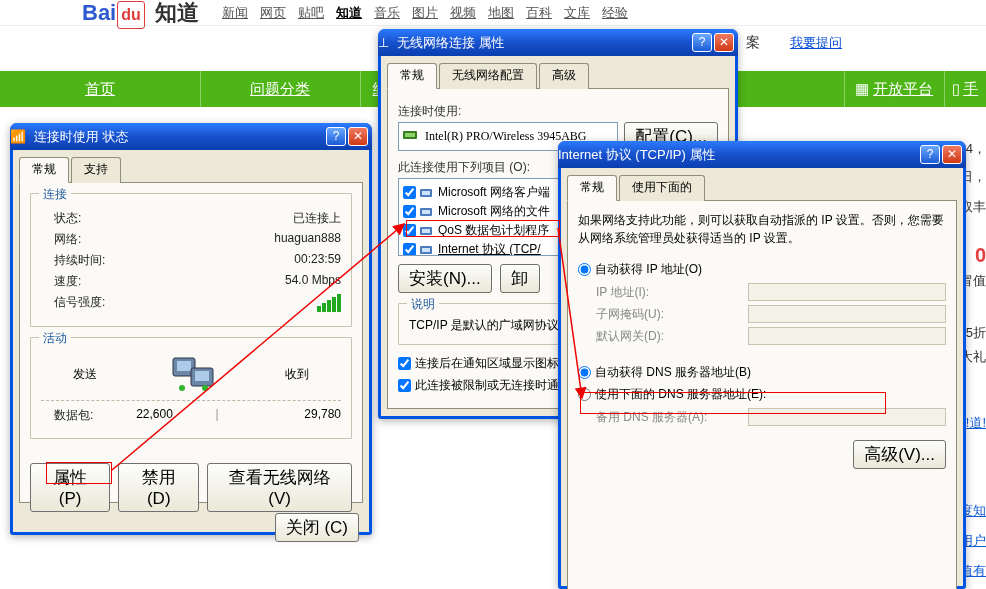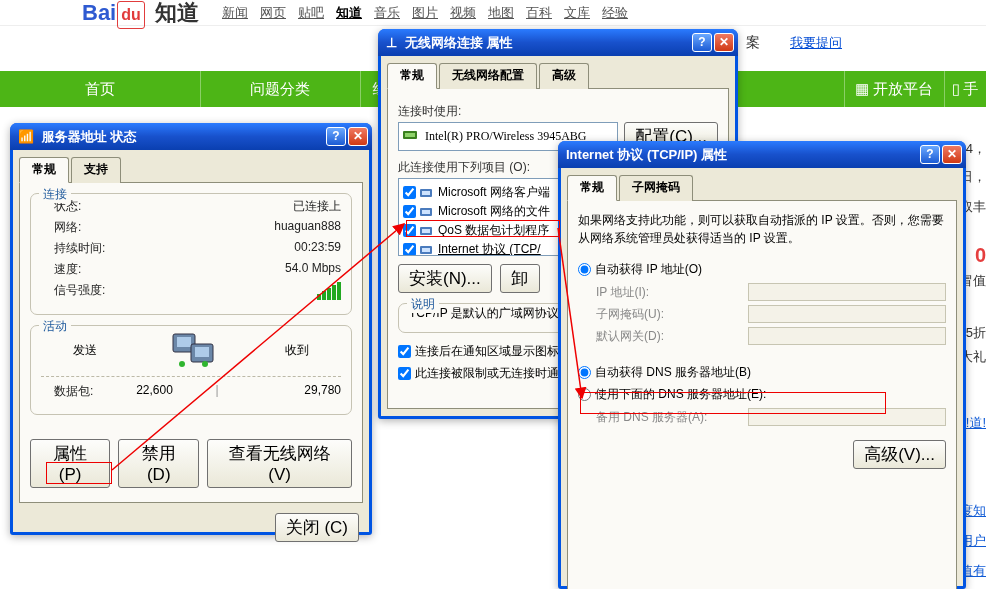--- a/index.html
+++ b/index.html
@@ -25,56 +25,56 @@
   .logo .zhidao { color:#333; margin-left:4px; }
   .topnav { position:absolute; top:4px; left:222px; font-size:13px; color:#555; }
   .topnav span { margin-right: 12px; cursor:pointer; text-decoration: underline; }
   .topnav .active { font-weight:bold; color:#000; }
   .toask { position:absolute; top:34px; left:790px; color:#004ad4; text-decoration:underline; font-size:13px; cursor:pointer; }
   .greenbar {
     position:absolute; top:71px; left:0; right:0; height:36px;
     background:#4db516;
   }
   .greenbar .item { position:absolute; top:0; height:36px; line-height:36px;
-    color:#fff; font-size:15px; text-align:center; cursor:pointer; }
+    color:#fff; font-size:15px; text-align:center; cursor:pointer;text-decoration:underline; }
   .greenbar .sep { position:absolute; top:0; height:36px; width:1px; background:rgba(255,255,255,0.35); }
 
   
   .xpwin {
     position:absolute;
     background:#ece9d8;
     border:3px solid #0054e3;
     border-radius:7px 7px 3px 3px;
     box-shadow: 0 2px 8px rgba(0,0,0,0.3);
   }
   .xpwin .titlebar {
     position:relative;
     height:27px;
     margin:-3px -3px 0 -3px;
     background: linear-gradient(#2a7bff, #1851cc 50%, #0a3fb0);
     border-radius:7px 7px 0 0;
     color:#fff;
-    font-size:13px; font-weight:bold;
-    padding-left:8px; line-height:27px;
+    font-size:13px; font-weight:normal;
+    padding-left:0; line-height:27px;
   }
   .titlebar .winicons { position:absolute; right:4px; top:4px; display:flex; gap:2px; }
   .winbtn { width:20px; height:19px; border:1px solid #fff; border-radius:3px;
     background:linear-gradient(#6ba9ff,#1b5bd4); color:#fff; font-size:12px;
     display:flex; align-items:center; justify-content:center; cursor:pointer; }
   .winbtn.close-red { background: linear-gradient(#f07a62,#d03914); }
 
-  .tabstrip { display:flex; border-bottom:1px solid #8e8e7a; margin:6px 6px 0 6px;font-weight:bold; }
+  .tabstrip { display:flex; border-bottom:1px solid #8e8e7a; margin:6px 6px 0 6px; }
   .tab { padding:3px 12px 4px 12px; border:1px solid #8e8e7a; border-bottom:none;
     background:#ece9d8; margin-right:2px; border-radius:3px 3px 0 0; cursor:pointer;
     position:relative; top:1px; }
   .tab.active { background:#fbfaf6; top:1px; border-bottom:1px solid #fbfaf6; }
   .tabpanel { margin:0 6px 6px 6px; border:1px solid #8e8e7a; border-top:none;
     background:#fbfaf6; padding:10px; }
 
-  .groupbox { border:1px solid #c6c3b3; border-radius:7px; padding:0 10px 10px 10px;
+  .groupbox { border:1px solid #c6c3b3; border-radius:1px; padding:12px 10px 10px 10px;
     margin-bottom:10px; position:relative; }
   .groupbox > .legend { position:absolute; top:-8px; left:8px; background:#fbfaf6;
     padding:0 4px; color:#1e599c; font-size:12px; }
   .row { display:flex; justify-content:space-between; margin:4px 0; }
   .row .k { color:#222;margin-left:13px; }
   .row .v { color:#222; }
   .signal { display:inline-flex; align-items:flex-end; gap:1px; }
   .signal i { display:inline-block; width:4px; background:#22a821; }
   .signal i:nth-child(1){height:6px} .signal i:nth-child(2){height:9px}
   .signal i:nth-child(3){height:12px} .signal i:nth-child(4){height:15px}
@@ -149,21 +149,21 @@
 <span class="right-edge-text" style="top:324px">满5折</span>
 <span class="right-edge-text" style="top:348px">赠大礼</span>
 <span class="right-edge-text right-edge-link" style="top:414px">!道!</span>
 <span class="right-edge-text right-edge-link" style="top:502px">度知</span>
 <span class="right-edge-text right-edge-link" style="top:532px">用户</span>
 <span class="right-edge-text right-edge-link" style="top:562px">值有</span>
 
 <div class="xpwin" style="top:123px; left:10px; width:362px; height:412px;">
   <div class="titlebar">
     <span style="margin-right:4px;">📶</span>
-    <span>服务器地址  状态</span>
+    <span>连接时使用  状态</span>
     <div class="winicons">
       <div class="winbtn">?</div>
       <div class="winbtn close-red">✕</div>
     </div>
   </div>
   <div class="tabstrip">
     <div class="tab active">常规</div>
     <div class="tab">支持</div>
   </div>
   <div class="tabpanel" style="height:320px">
@@ -316,21 +316,21 @@
 <div class="xpwin" style="top:141px; left:558px; width:408px; height:448px;">
   <div class="titlebar">
     <span>Internet 协议 (TCP/IP) 属性</span>
     <div class="winicons">
       <div class="winbtn">?</div>
       <div class="winbtn close-red">✕</div>
     </div>
   </div>
   <div class="tabstrip">
     <div class="tab active">常规</div>
-    <div class="tab">子网掩码</div>
+    <div class="tab">使用下面的</div>
   </div>
   <div class="tabpanel" style="height:400px">
     <div style="line-height:1.5;margin-bottom:14px">如果网络支持此功能，则可以获取自动指派的 IP 设置。否则，您需要从网络系统管理员处获得适当的 IP 设置。</div>
 
     <label class="radioline">
       <input type="radio" name="ipmode" checked="" style="">
       <span>自动获得 IP 地址(O)</span>
     </label>
     <div style="padding-left:18px">
       <div class="fieldrow">

